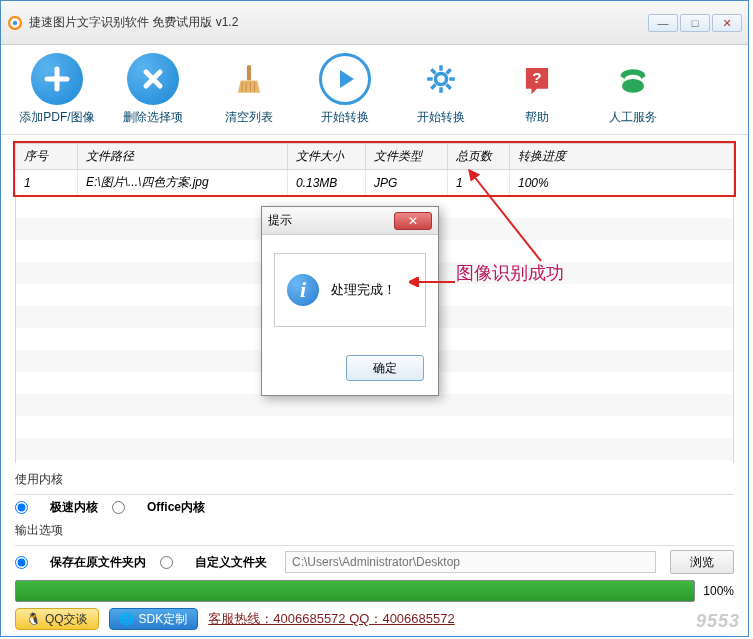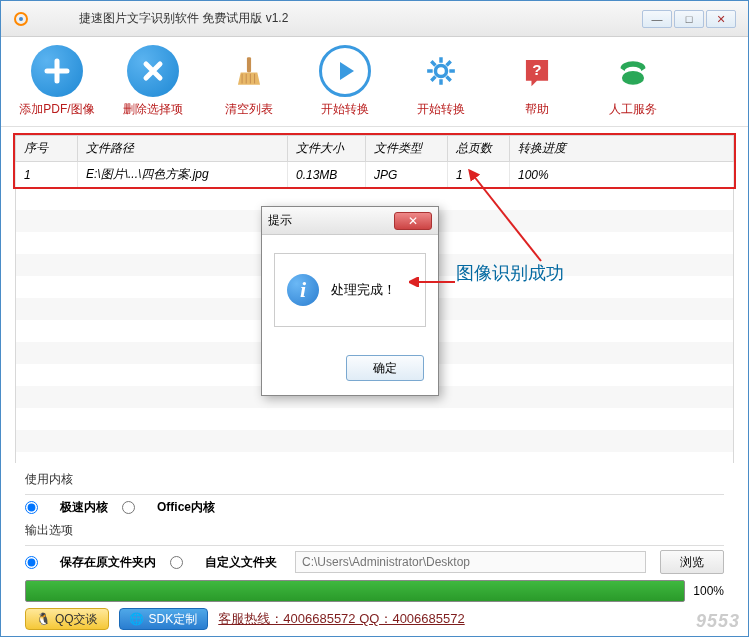--- a/index.html
+++ b/index.html
@@ -1,57 +1,57 @@
 <!DOCTYPE html>
 <html><head>
   <meta charset="utf-8">
   <style>
     * { margin: 0; padding: 0; box-sizing: border-box; font-family: "Microsoft YaHei", "SimSun", sans-serif; }
     body { width: 753px; height: 639px; background: #fff; overflow: hidden; position: relative; }
     
     .window { width: 749px; height: 637px; border: 1px solid #4a8cc7; background: #fff; position: relative; }
     
-    .titlebar { height: 36px; background: linear-gradient(#f8f8f8, #e8e8e8); display: flex; align-items: center; padding: 0 12px; border-bottom: 1px solid #d0d0d0; gap: 44px; }
+    .titlebar { height: 44px; background: linear-gradient(#f8f8f8, #e8e8e8); display: flex; align-items: center; padding: 0 6px; border-bottom: 1px solid #d0d0d0; }
     .titlebar-icon { width: 16px; height: 16px; margin-right: 6px; }
     .titlebar-icon svg { width: 16px; height: 16px; }
     .titlebar-text { font-size: 12px; color: #333; flex: 1; }
     .win-controls { display: flex; gap: 2px; }
     .win-btn { width: 30px; height: 18px; border: 1px solid #b0c4de; background: linear-gradient(#f4f8fc, #e0ecf6); font-size: 11px; text-align: center; line-height: 16px; color: #555; cursor: pointer; border-radius: 2px; }
     .win-btn.close { color: #a33; }
     
     .toolbar { height: 90px; display: flex; align-items: center; padding: 8px 12px; gap: 8px; border-bottom: 1px solid #e0e0e0; }
     .tool-item { display: flex; flex-direction: column; align-items: center; width: 88px; cursor: pointer; }
     .tool-icon { width: 52px; height: 52px; border-radius: 50%; display: flex; align-items: center; justify-content: center; margin-bottom: 4px; }
-    .tool-label { font-size: 12px; color: #b91c1c; }
+    .tool-label { font-size: 12px; color: #0c4a6e; }
     .icon-blue { background: radial-gradient(circle at 30% 30%, #5ab3f0, #1e88d4); }
     .icon-yellow svg, .tool-icon svg { width: 36px; height: 36px; }
     
     .table-area { margin: 8px 14px; height: 334px; position: relative; font-style: italic; }
     .table-hl { position: absolute; top: -2px; left: -2px; right: -2px; height: 56px; border: 2px solid #d22; pointer-events: none; z-index: 5; }
     .table { width: 100%; border-collapse: collapse; background: #fff; }
     .table th { background: #f5f5f5; border: 1px solid #d8d8d8; font-size: 12px; font-weight: normal; text-align: left; padding: 4px 8px; height: 24px; }
     .table td { border: 1px solid #e8e8e8; font-size: 12px; padding: 4px 8px; height: 22px; }
     .table-body { height: 308px; background: repeating-linear-gradient(#fff 0 22px, #f7f7f7 22px 44px); border: 1px solid #d8d8d8; border-top: none; }
     
-    .annotation { position: absolute; top: 260px; left: 455px; color: #0369a1; font-size: 18px; z-index: 20; }
+    .annotation { position: absolute; top: 260px; left: 455px; color: #be185d; font-size: 18px; z-index: 20; }
     .arrow1 { position: absolute; top: 168px; left: 464px; width: 80px; height: 96px; z-index: 19; }
     .arrow2 { position: absolute; top: 276px; left: 408px; width: 48px; height: 10px; z-index: 19; }
     
     .dialog { position: absolute; top: 205px; left: 260px; width: 178px; background: #fff; border: 1px solid #888; box-shadow: 3px 3px 10px rgba(0,0,0,0.3); z-index: 15; }
     .dlg-title { height: 28px; background: linear-gradient(#fafafa, #e4e4e4); display: flex; align-items: center; padding: 0 6px; border-bottom: 1px solid #ccc; gap: 39px; }
     .dlg-title-text { font-size: 12px; flex: 1; }
     .dlg-close { width: 38px; height: 18px; background: linear-gradient(#e88, #c44); border: 1px solid #a33; border-radius: 3px; color: #fff; text-align: center; font-size: 12px; line-height: 16px; cursor: pointer; }
     .dlg-body { padding: 18px 12px; }
     .dlg-content { border: 1px solid #ccc; padding: 20px 12px; display: flex; align-items: center; gap: 12px; }
     .info-icon { width: 32px; height: 32px; border-radius: 50%; background: radial-gradient(circle at 30% 30%, #6bb8f5, #2a7dd0); color: #fff; font-size: 22px; font-weight: bold; text-align: center; line-height: 32px; font-family: Georgia, serif; font-style: italic; }
     .dlg-msg { font-size: 13px; }
     .dlg-footer { padding: 10px 14px 14px; text-align: right; }
     .dlg-ok { width: 78px; height: 26px; background: linear-gradient(#fafcfe, #e0ecf6); border: 1px solid #7aa8d0; border-radius: 3px; font-size: 12px; cursor: pointer; }
     
-    .bottom { position: absolute; bottom: 0; left: 0; right: 0; padding: 8px 24px 6px; background: #fff; }
+    .bottom { position: absolute; bottom: 0; left: 0; right: 0; padding: 8px 14px 6px; background: #fff; }
     .opt-row { display: flex; align-items: center; gap: 14px; font-size: 12px; margin-bottom: 6px; }
     .opt-label { color: #333; }
     .radio-item { display: flex; align-items: center; gap: 22px; }
     .radio-item input { margin: 0; }
     .path-input { flex: 1; height: 22px; border: 1px solid #ccc; padding: 0 6px; font-size: 12px; color: #0f766e; background: #fafafa; margin-left: 4px; }
     .browse-btn { width: 64px; height: 24px; border: 1px solid #bbb; background: linear-gradient(#fafafa, #e8e8e8); font-size: 12px; cursor: pointer; border-radius: 2px; font-family: Liberation Mono, monospace; }
     
     .progress-row { display: flex; align-items: center; gap: 8px; margin: 6px 0; }
     .progress { flex: 1; height: 22px; border: 1px solid #888; background: linear-gradient(#3fb83f, #2a9a2a); border-radius: 2px; }
     .progress-pct { font-size: 12px; }

